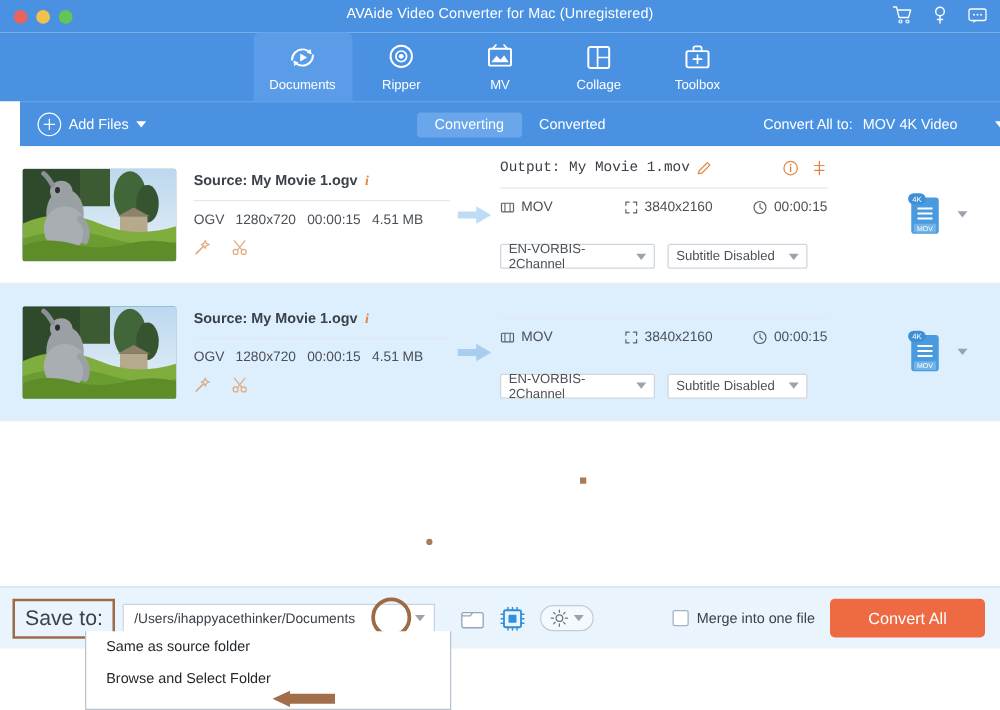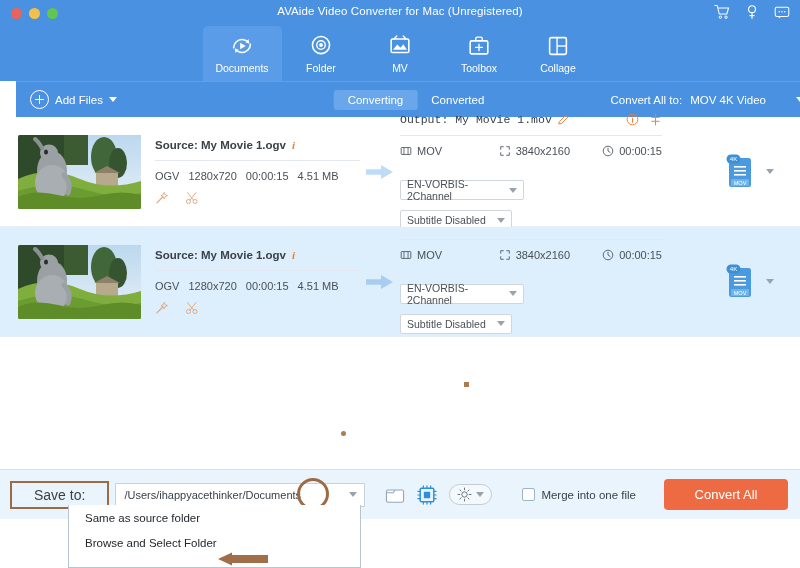--- a/index.html
+++ b/index.html
@@ -147,21 +147,21 @@
   .outtitle { font-size: 11.5px; color: #3b4148; white-space: nowrap; font-family: Liberation Mono, monospace; }
   .pencil { width: 13px; height: 13px; margin-left: 5px; cursor: pointer; }
   .outacts { margin-left: auto; display: flex; gap: 10px; align-items: center; }
   .outacts svg { width: 13px; height: 13px; cursor: pointer; }
   .outmeta {
     display: flex; align-items: center; font-size: 11px; color: #4a5057;
   }
   .om { display: flex; align-items: center; gap: 5px; }
   .om svg { width: 12px; height: 12px; }
   .om.w1 { width: 100px; } .om.w2 { width: 105px; }
-  .selrow { display: flex; gap: 10px; margin-top: 23px; flex-direction: column; }
+  .selrow { display: flex; gap: 10px; margin-top: 23px; }
   .sel {
     height: 20px; border: 1px solid #cfd6dd; background: #ffffff;
     border-radius: 2px; display: flex; align-items: center;
     padding: 0 6px; font-size: 10.5px; color: #4a5057; cursor: pointer;
   }
   .sel.w-a { width: 124px; } .sel.w-b { width: 112px; }
   .sel .scaret { margin-left: auto; }
 
   .badgewrap {
     margin-left: auto; margin-right: 26px;
@@ -175,23 +175,23 @@
 
   
   .bottombar {
     position: absolute; top: 469px; left: 0;
     width: 800px; height: 50px;
     background: #eaf4fc;
     border-top: 1px solid #cfe2f2;
     display: flex; align-items: center;
   }
   .saveto-box {
-    margin-left: 10px; padding: 4px 22px;
+    margin-left: 10px; padding: 4px 8px;
     border: 2px solid #9c6b46;
-    font-size: 14px; color: #3b4148;
+    font-size: 17px; color: #3b4148;
   }
   .pathfield {
     margin-left: 6px; width: 250px; height: 24px;
     background: #ffffff; border: 1px solid #c7d3de;
     display: flex; align-items: center; padding: 0 8px;
     font-size: 11px; color: #3b4148;
     position: relative;
   }
   .pathcaret {
     position: absolute; right: 7px; top: 50%; margin-top: -2.5px;
@@ -204,21 +204,21 @@
   }
   .bot-icons { display: flex; align-items: center; gap: 12px; margin-left: 20px; }
   .bot-icons svg { display: block; cursor: pointer; }
   .gearpill {
     display: flex; align-items: center; gap: 4px;
     border: 1px solid #c2ccd6; border-radius: 11px;
     padding: 2px 7px; background: #f4f9fd; cursor: pointer;
   }
   .right-bot {
     margin-left: auto; margin-right: 12px;
-    display: flex; align-items: center; gap: 28px;
+    display: flex; align-items: center; gap: 12px;
   }
   .mergebox { display: flex; align-items: center; gap: 6px; cursor: pointer; }
   .chk {
     width: 13px; height: 13px; border: 1px solid #9fb3c6;
     background: #fff; border-radius: 2px;
   }
   .mergelabel { font-size: 11.5px; color: #3b4148; }
   .convall-btn {
     width: 124px; height: 31px; border-radius: 4px;
     background: #ed6a42; color: #ffffff;
@@ -295,48 +295,48 @@
       </svg>
       <span class="nlabel">Documents</span>
     </div>
 
     <div class="navtab">
       <svg class="nicon" viewBox="0 0 28 28">
         <circle cx="14" cy="13" r="9.2" fill="none" stroke="#fff" stroke-width="1.7"></circle>
         <circle cx="14" cy="13" r="4.6" fill="none" stroke="#fff" stroke-width="1.5"></circle>
         <circle cx="14" cy="13" r="2.1" fill="#ffffff"></circle>
       </svg>
-      <span class="nlabel">Folder</span>
+      <span class="nlabel">Ripper</span>
     </div>
 
     <div class="navtab">
       <svg class="nicon" viewBox="0 0 28 28">
         <rect x="4.5" y="6.5" width="19" height="14.5" rx="1.4" fill="none" stroke="#fff" stroke-width="1.7"></rect>
         <path d="M6.5 18 L11 12.5 L14.5 16 L17.5 12 L21.5 18 Z" fill="#ffffff"></path>
         <path d="M7.5 6.5 L10.5 3.2 M20.5 6.5 L17.5 3.2" stroke="#fff" stroke-width="1.5" stroke-linecap="round"></path>
       </svg>
       <span class="nlabel">MV</span>
     </div>
 
     <div class="navtab">
       <svg class="nicon" viewBox="0 0 28 28">
+        <rect x="5" y="5" width="18" height="18" rx="1.6" fill="none" stroke="#fff" stroke-width="1.7"></rect>
+        <path d="M13 5 V23" stroke="#fff" stroke-width="1.5"></path>
+        <path d="M13 14 H23" stroke="#fff" stroke-width="1.5"></path>
+      </svg>
+      <span class="nlabel">Collage</span>
+    </div>
+
+    <div class="navtab">
+      <svg class="nicon" viewBox="0 0 28 28">
         <rect x="4.5" y="8.5" width="19" height="14" rx="1.6" fill="none" stroke="#fff" stroke-width="1.7"></rect>
         <path d="M10.5 8.5 V6 a1.6 1.6 0 0 1 1.6 -1.6 h3.8 a1.6 1.6 0 0 1 1.6 1.6 V8.5" fill="none" stroke="#fff" stroke-width="1.5"></path>
         <path d="M14 12 V19 M10.5 15.5 H17.5" stroke="#fff" stroke-width="1.5" stroke-linecap="round"></path>
       </svg>
       <span class="nlabel">Toolbox</span>
-    </div>
-
-    <div class="navtab">
-      <svg class="nicon" viewBox="0 0 28 28">
-        <rect x="5" y="5" width="18" height="18" rx="1.6" fill="none" stroke="#fff" stroke-width="1.7"></rect>
-        <path d="M13 5 V23" stroke="#fff" stroke-width="1.5"></path>
-        <path d="M13 14 H23" stroke="#fff" stroke-width="1.5"></path>
-      </svg>
-      <span class="nlabel">Collage</span>
     </div>
   </div>
 
   <div class="toolbar">
     <div class="addfiles">
       <span class="plus-circle"></span>
       <span class="alabel">Add Files</span>
       <span class="caret"></span>
     </div>
 

